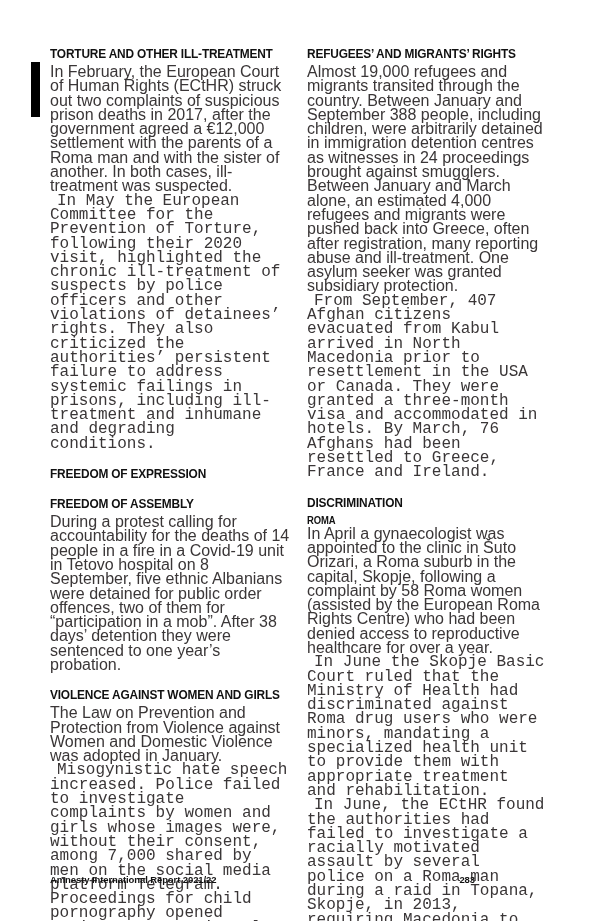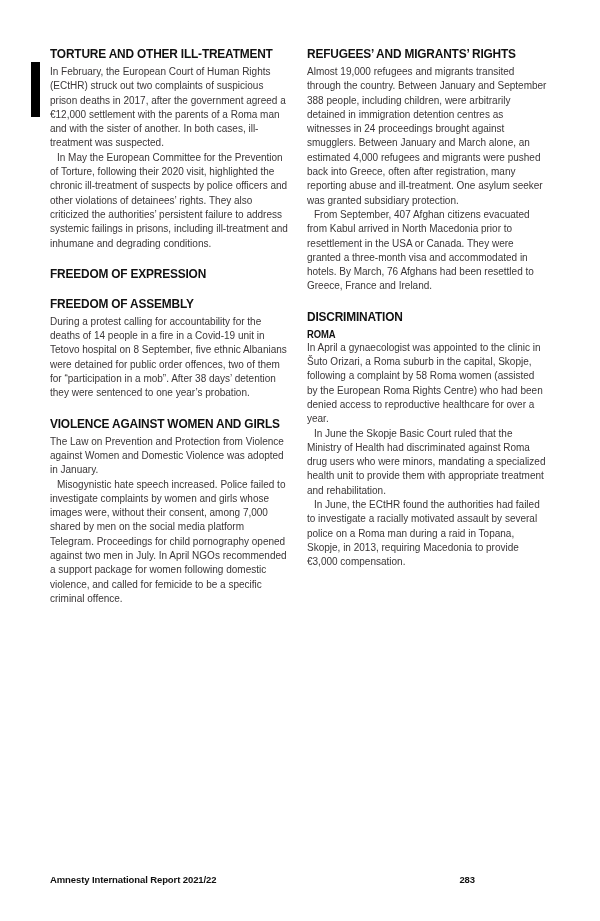--- a/index.html
+++ b/index.html
@@ -42,25 +42,25 @@
     color: #111111;
     letter-spacing: -0.2px;
     transform: scaleX(0.88);
     transform-origin: left center;
     white-space: nowrap;
     margin: 15px 0 4px 0;
     line-height: 15px;
   }
   .col .section:first-child .section-heading { margin-top: 0; }
   .body-text {
-    font-size: 10px;
+    font-size: 16px;
     line-height: 14.3px;
     color: #3a3637;
   }
-  .body-text.indent { text-indent: 7px; }
+  .body-text.indent { text-indent: 7px; font-family: Liberation Mono, monospace; }
   .sub-heading {
     font-size: 10.5px;
     font-weight: bold;
     color: #111111;
     letter-spacing: -0.1px;
     transform: scaleX(0.9);
     transform-origin: left center;
     margin: 2px 0 1px 0;
     line-height: 12px;
   }

